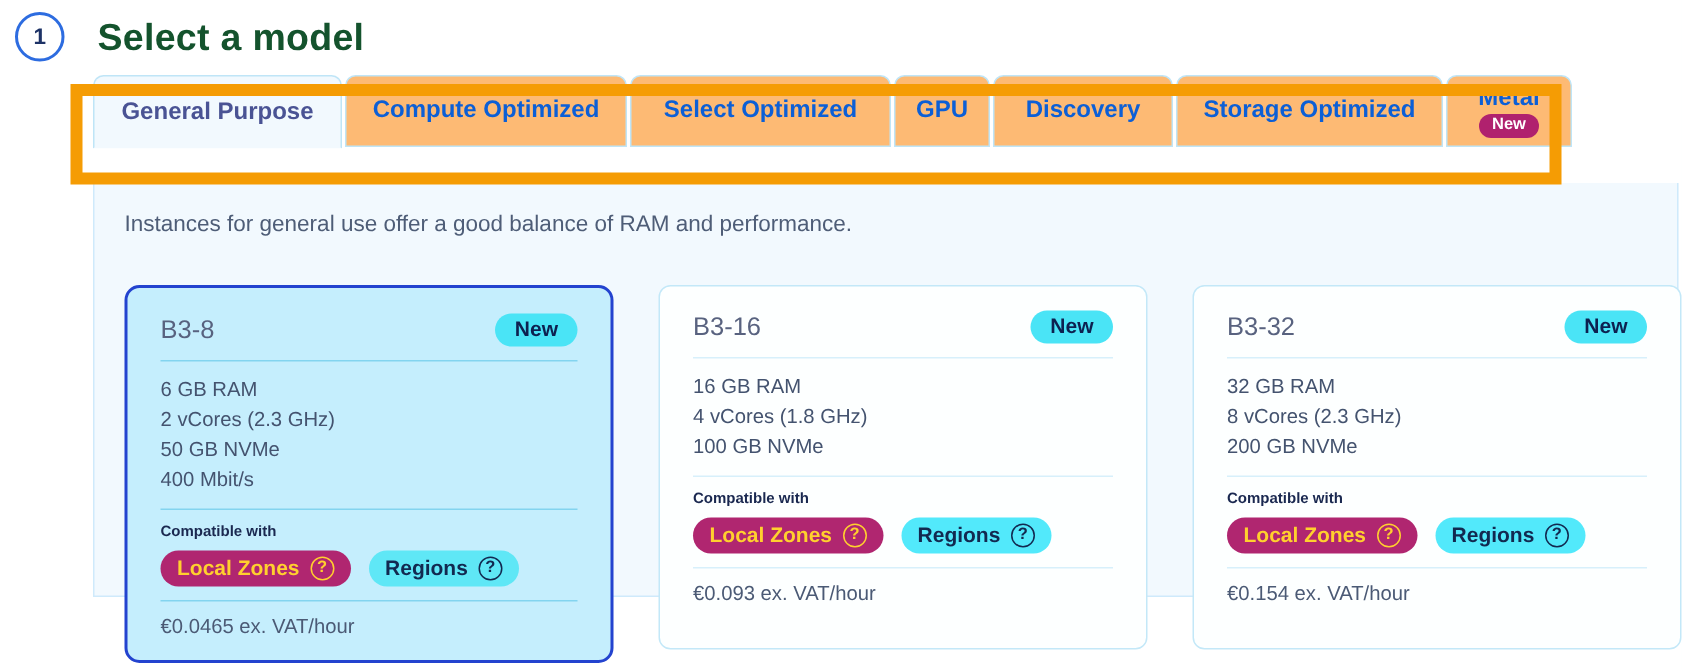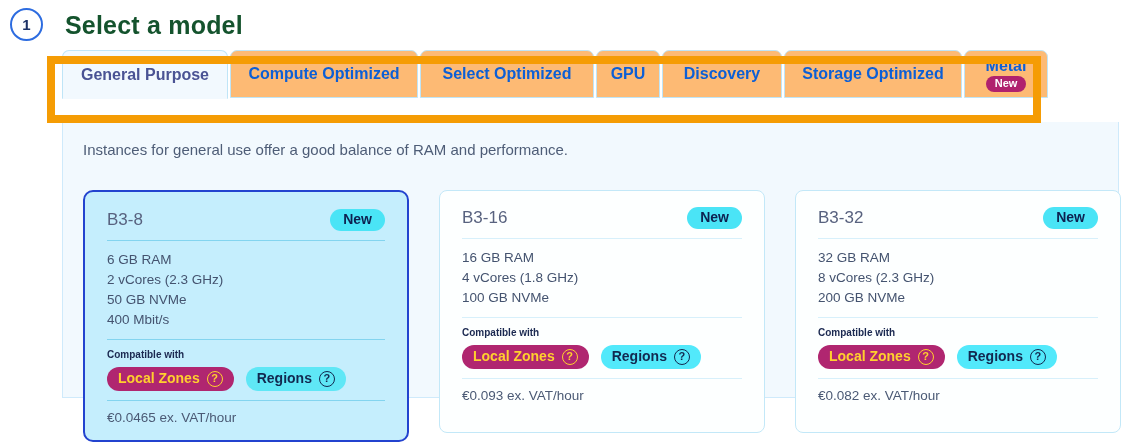--- a/index.html
+++ b/index.html
@@ -175,21 +175,21 @@
           <span class="pill pill-localzones">
             <span>Local Zones</span>
             <span class="help-icon">?</span>
           </span>
           <span class="pill pill-regions">
             <span>Regions</span>
             <span class="help-icon">?</span>
           </span>
         </div>
         <hr>
-        <div class="price-line">€0.082 ex. VAT/hour</div>
+        <div class="price-line">€0.154 ex. VAT/hour</div>
       </div>
 
     </div>
   </div>
 
   <div class="tabs">
     <div class="tab active" style="width:166px">
       <span>General Purpose</span>
     </div>
     <div class="tab" style="width:188px">

